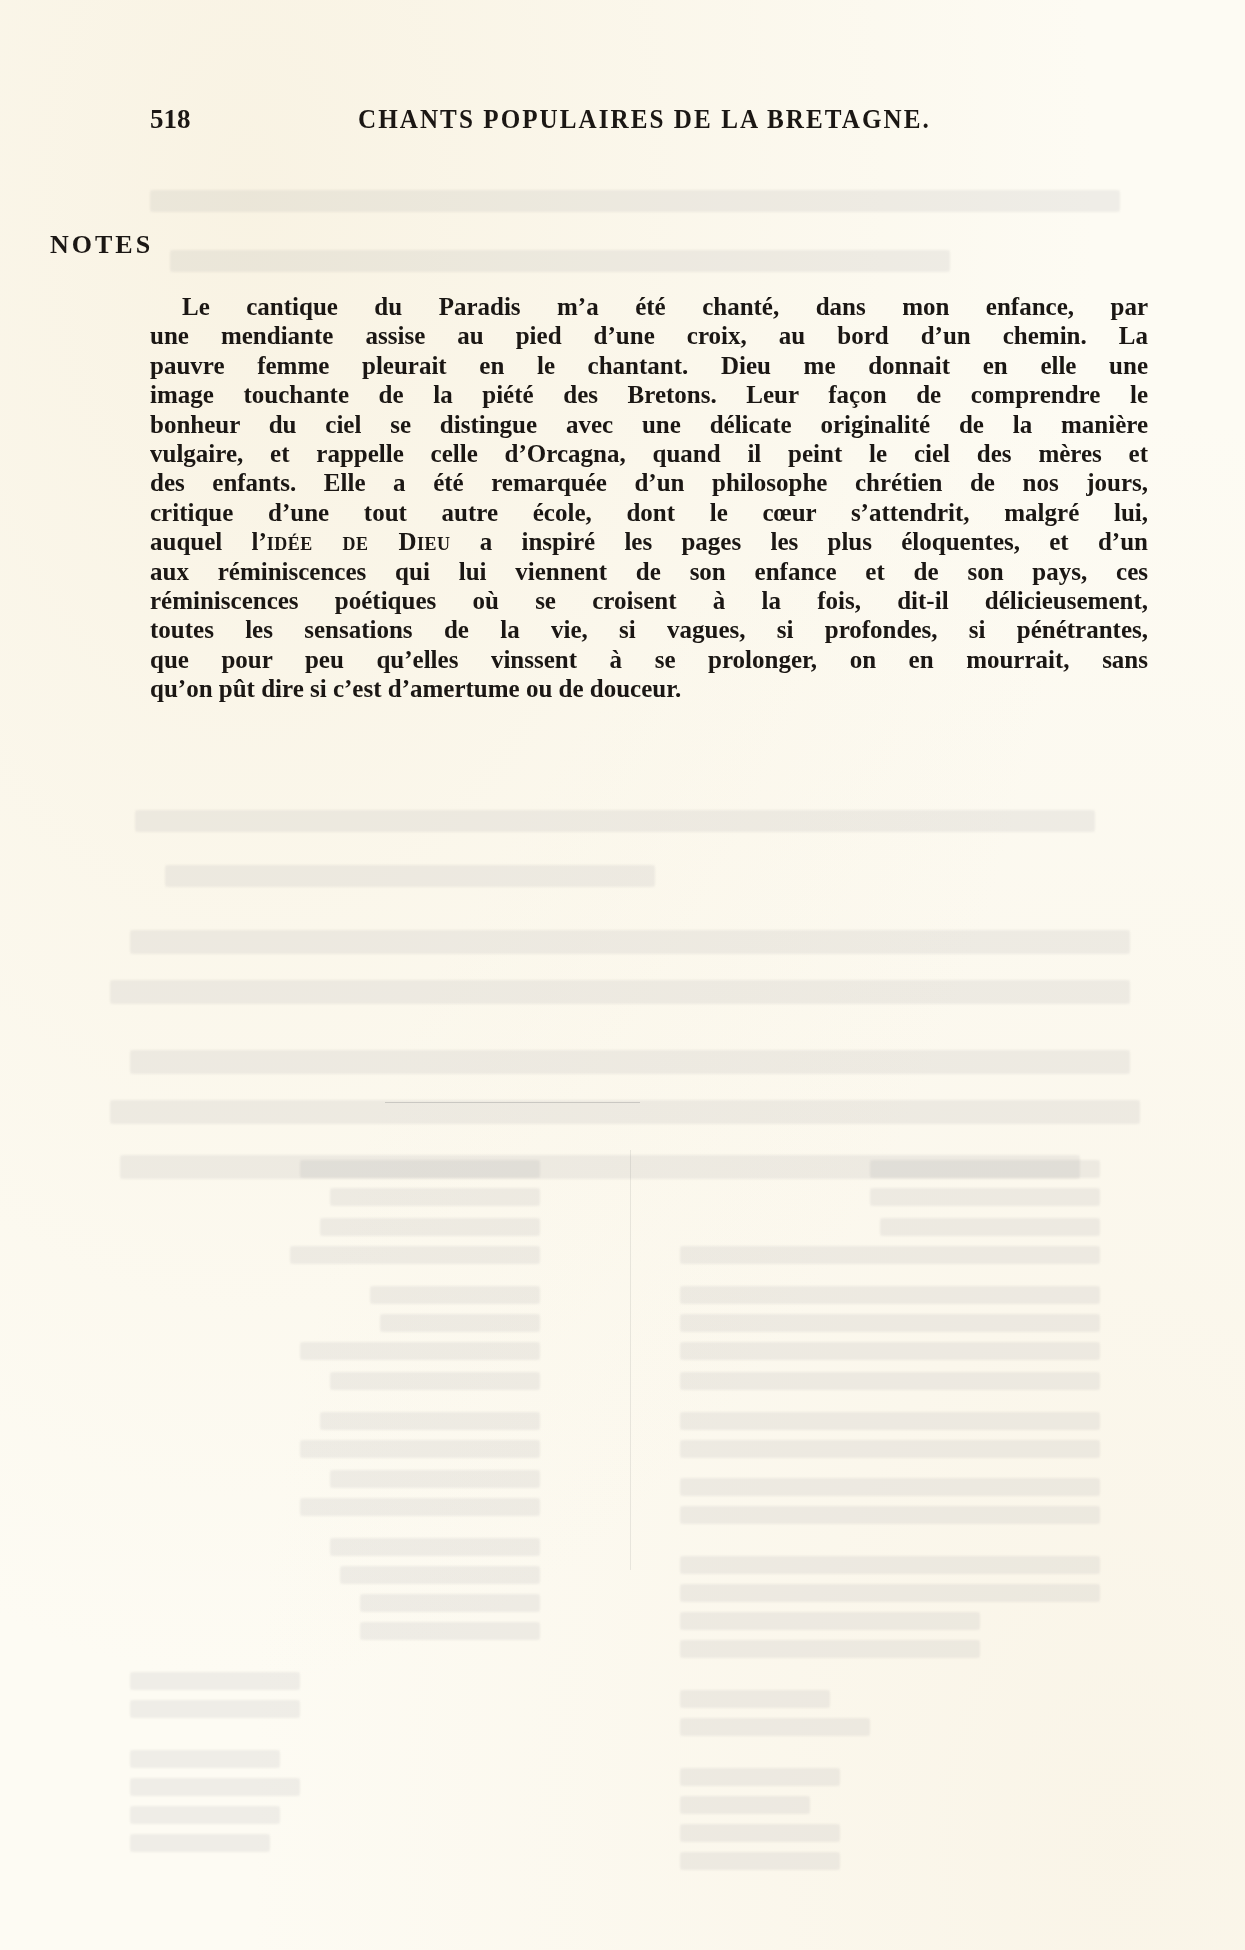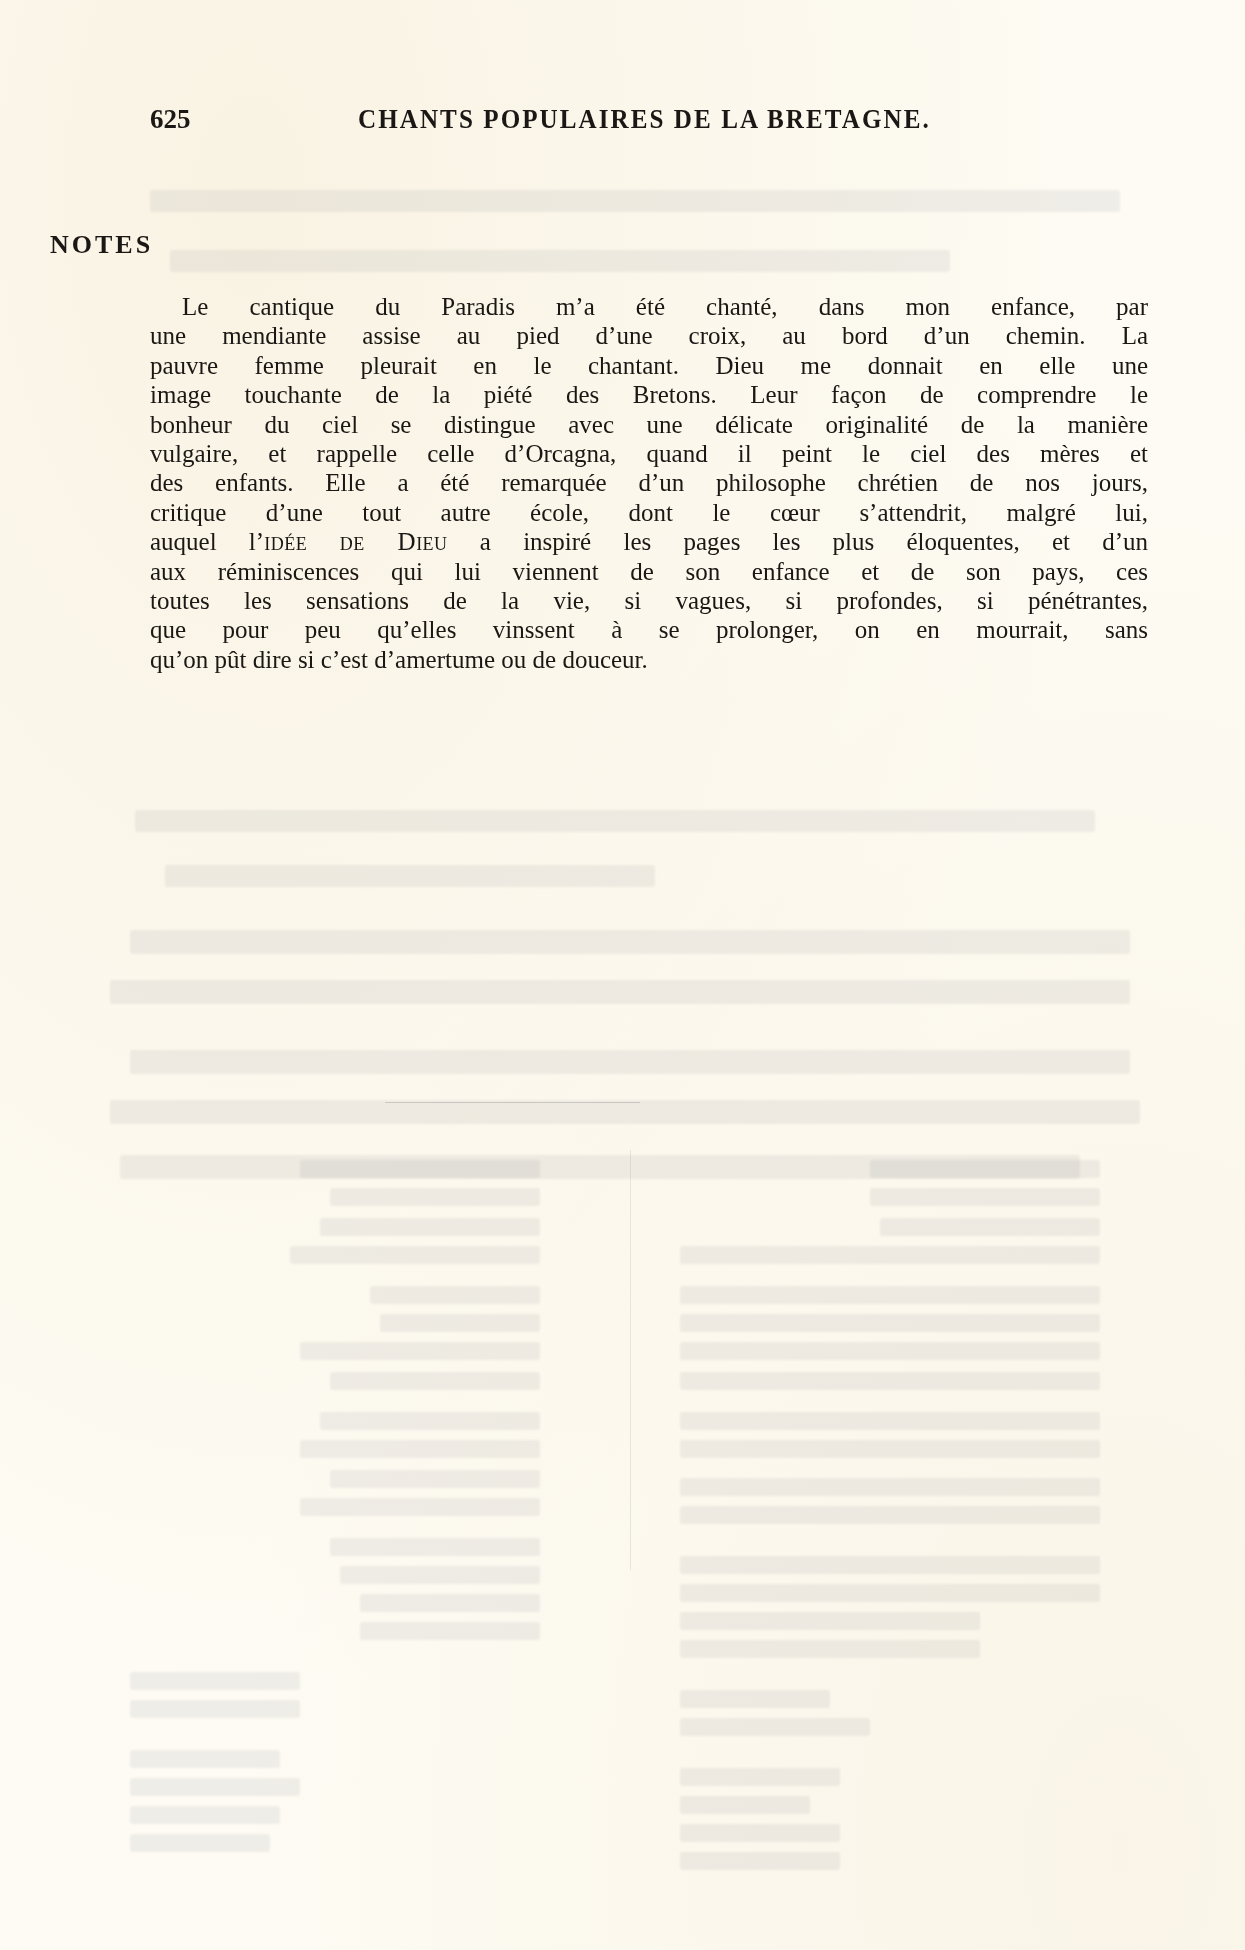--- a/index.html
+++ b/index.html
@@ -82,21 +82,21 @@
       position: absolute;
       left: 150px;
       top: 292px;
       width: 998px;
     }
     .line {
       display: block;
       height: 29.4px;
       line-height: 29.4px;
       font-family: "Liberation Serif", serif;
-      font-weight: normal;
+      font-weight: bold;
       font-size: 25px;
       text-align: justify;
       text-align-last: justify;
       white-space: nowrap;
       overflow: visible;
     }
     .line.indent {
       padding-left: 32px;
     }
     .line.last {
@@ -166,32 +166,33 @@
   <div class="bleed" style="left:680px;top:1612px;width:300px;height:18px;"></div>
   <div class="bleed" style="left:680px;top:1640px;width:300px;height:18px;"></div>
   <div class="bleed" style="left:680px;top:1690px;width:150px;height:18px;"></div>
   <div class="bleed" style="left:680px;top:1718px;width:190px;height:18px;"></div>
   <div class="bleed" style="left:680px;top:1768px;width:160px;height:18px;"></div>
   <div class="bleed" style="left:680px;top:1796px;width:130px;height:18px;"></div>
   <div class="bleed" style="left:680px;top:1824px;width:160px;height:18px;"></div>
   <div class="bleed" style="left:680px;top:1852px;width:160px;height:18px;"></div>
 </div>
 
-<div class="page-number">625</div>
+<div class="page-number">518</div>
 <div class="running-head">CHANTS POPULAIRES DE LA BRETAGNE.</div>
 
 <div class="section-heading">NOTES</div>
 
 <div class="body-text">
   <span class="line indent">Le cantique du Paradis m’a été chanté, dans mon enfance, par</span>
   <span class="line">une mendiante assise au pied d’une croix, au bord d’un chemin. La</span>
   <span class="line">pauvre femme pleurait en le chantant. Dieu me donnait en elle une</span>
   <span class="line">image touchante de la piété des Bretons. Leur façon de comprendre le</span>
   <span class="line">bonheur du ciel se distingue avec une délicate originalité de la manière</span>
   <span class="line">vulgaire, et rappelle celle d’Orcagna, quand il peint le ciel des mères et</span>
   <span class="line">des enfants. Elle a été remarquée d’un philosophe chrétien de nos jours,</span>
   <span class="line">critique d’une tout autre école, dont le cœur s’attendrit, malgré lui,</span>
   <span class="line"><span>auquel l’</span><span class="smallcaps">idée de Dieu</span><span> a inspiré les pages les plus éloquentes, et d’un</span></span>
   <span class="line">aux réminiscences qui lui viennent de son enfance et de son pays, ces</span>
+  <span class="line">réminiscences poétiques où se croisent à la fois, dit-il délicieusement,</span>
   <span class="line">toutes les sensations de la vie, si vagues, si profondes, si pénétrantes,</span>
   <span class="line">que pour peu qu’elles vinssent à se prolonger, on en mourrait, sans</span>
   <span class="line last">qu’on pût dire si c’est d’amertume ou de douceur.</span>
 </div>
 
 </body></html>

